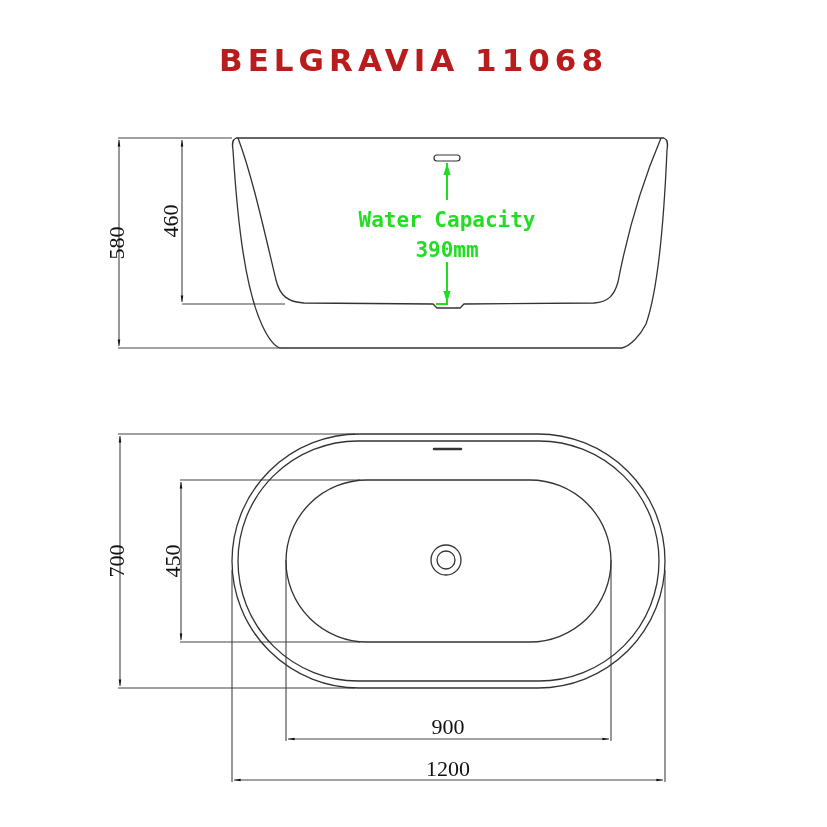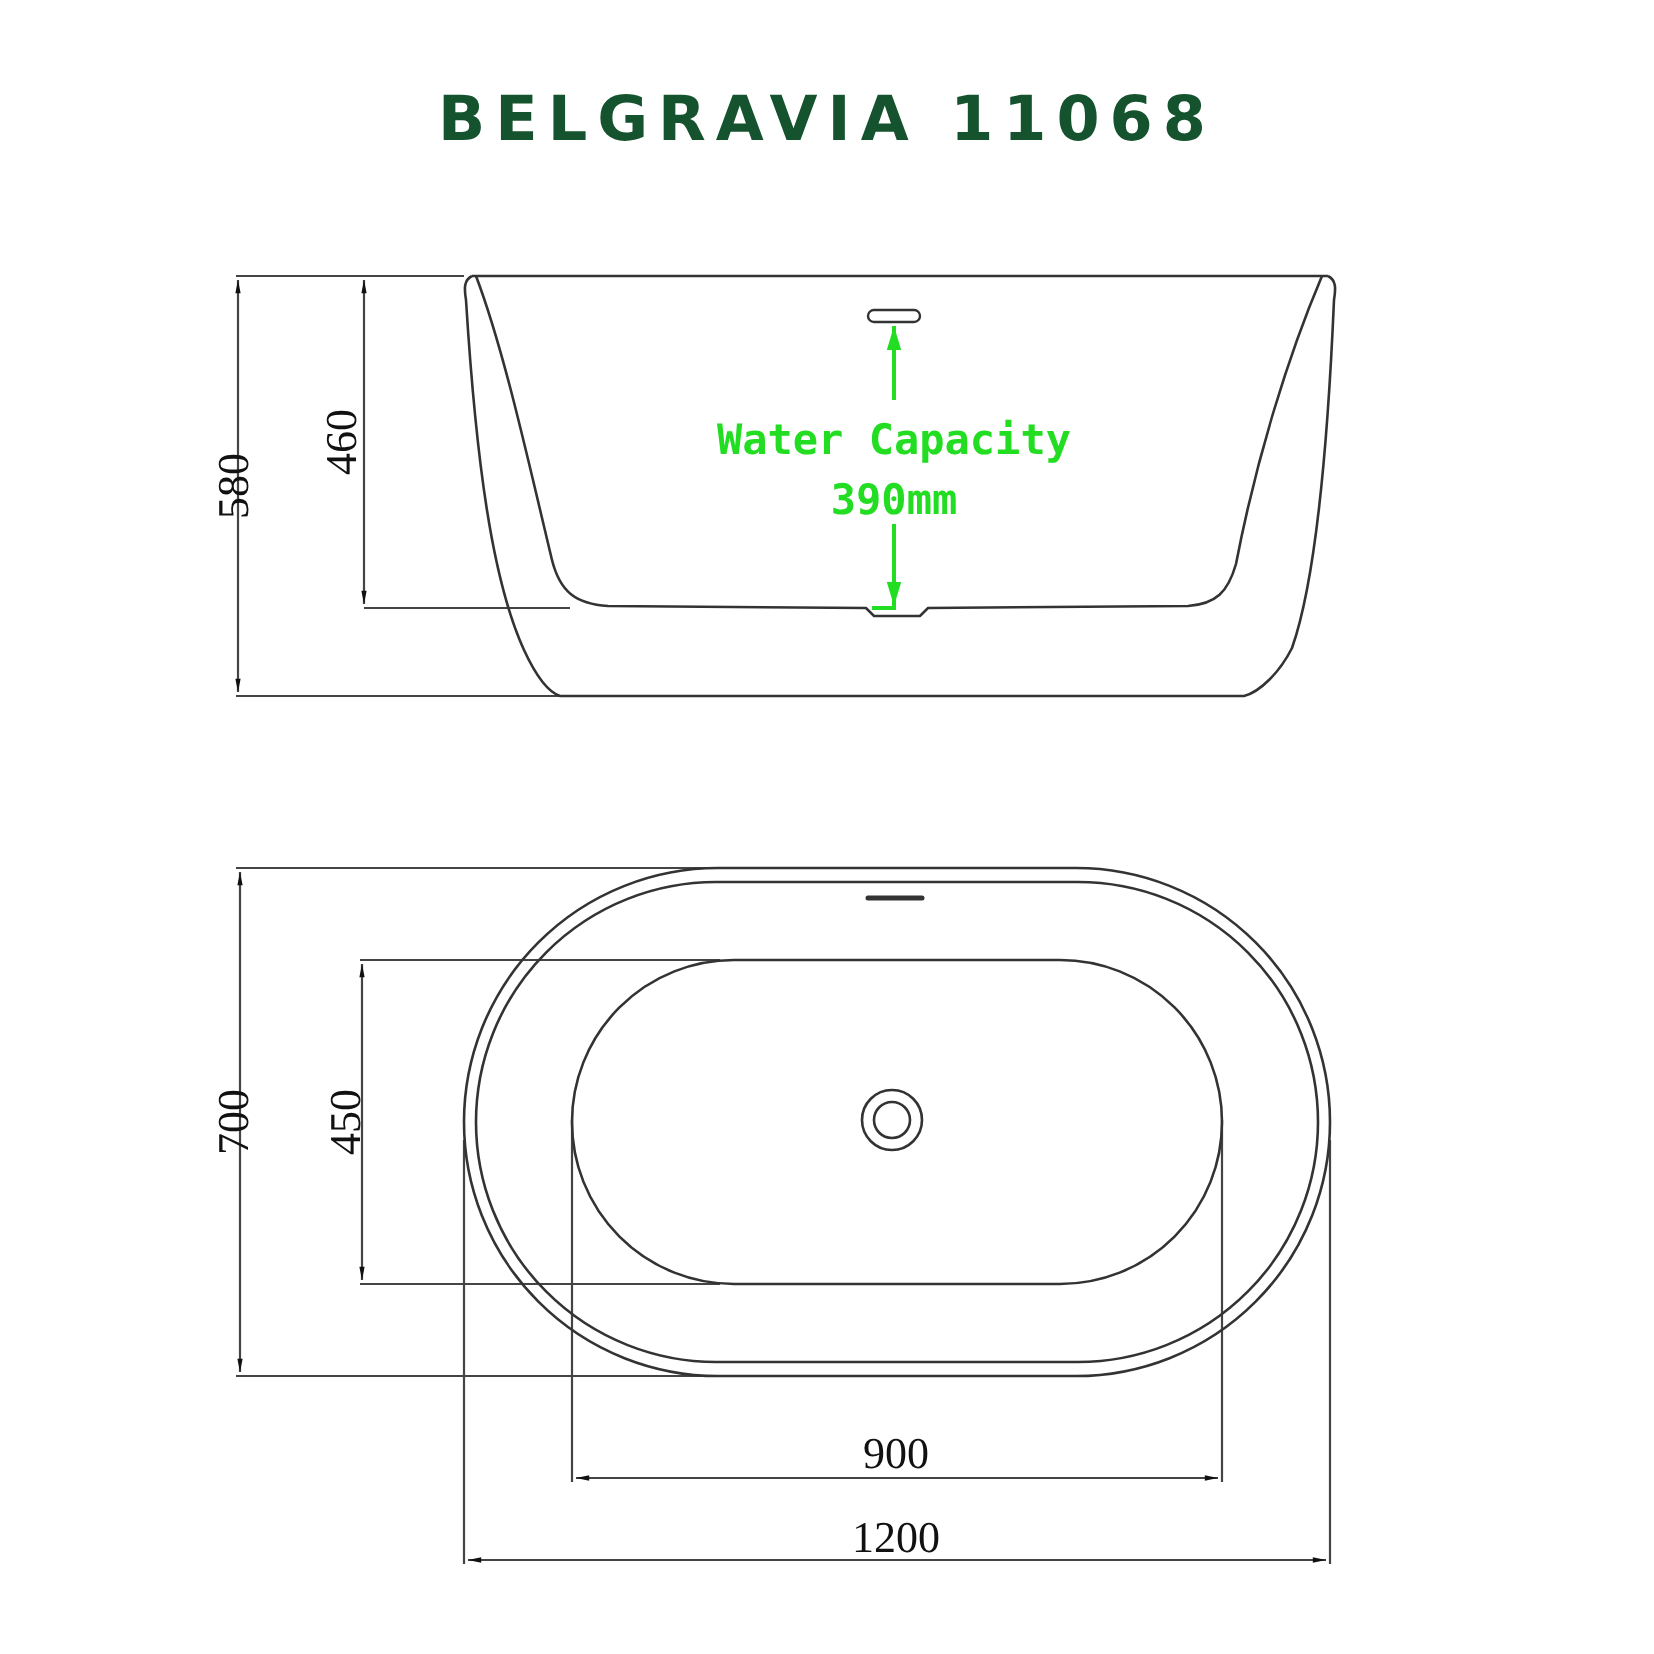--- a/index.html
+++ b/index.html
@@ -1,20 +1,20 @@
 <!DOCTYPE html>
 <html><head>
   <meta charset="utf-8">
   <style>
     html, body { margin: 0; padding: 0; background: #ffffff; }
     body { width: 827px; height: 827px; position: relative; overflow: hidden; }
     .title {
       position: absolute; left: 0; top: 42px; width: 827px; text-align: center;
       font-family: "DejaVu Sans", sans-serif; font-weight: bold; font-size: 31px;
-      letter-spacing: 5px; color: #14532d;
+      letter-spacing: 5px; color: #b91c1c;
     }
     svg { position: absolute; left: 0; top: 0; }
     .dimtext { font-family: "Liberation Serif", serif; font-size: 22px; fill: #111; }
     .greentext { font-family: "DejaVu Sans Mono", monospace; font-size: 21px; fill: #22dd22; font-weight: bold; }
     .line { stroke: #333; stroke-width: 1.3; fill: none; }
     .dim { stroke: #444; stroke-width: 1.1; fill: none; }
   </style>
 </head>
 <body>
 

